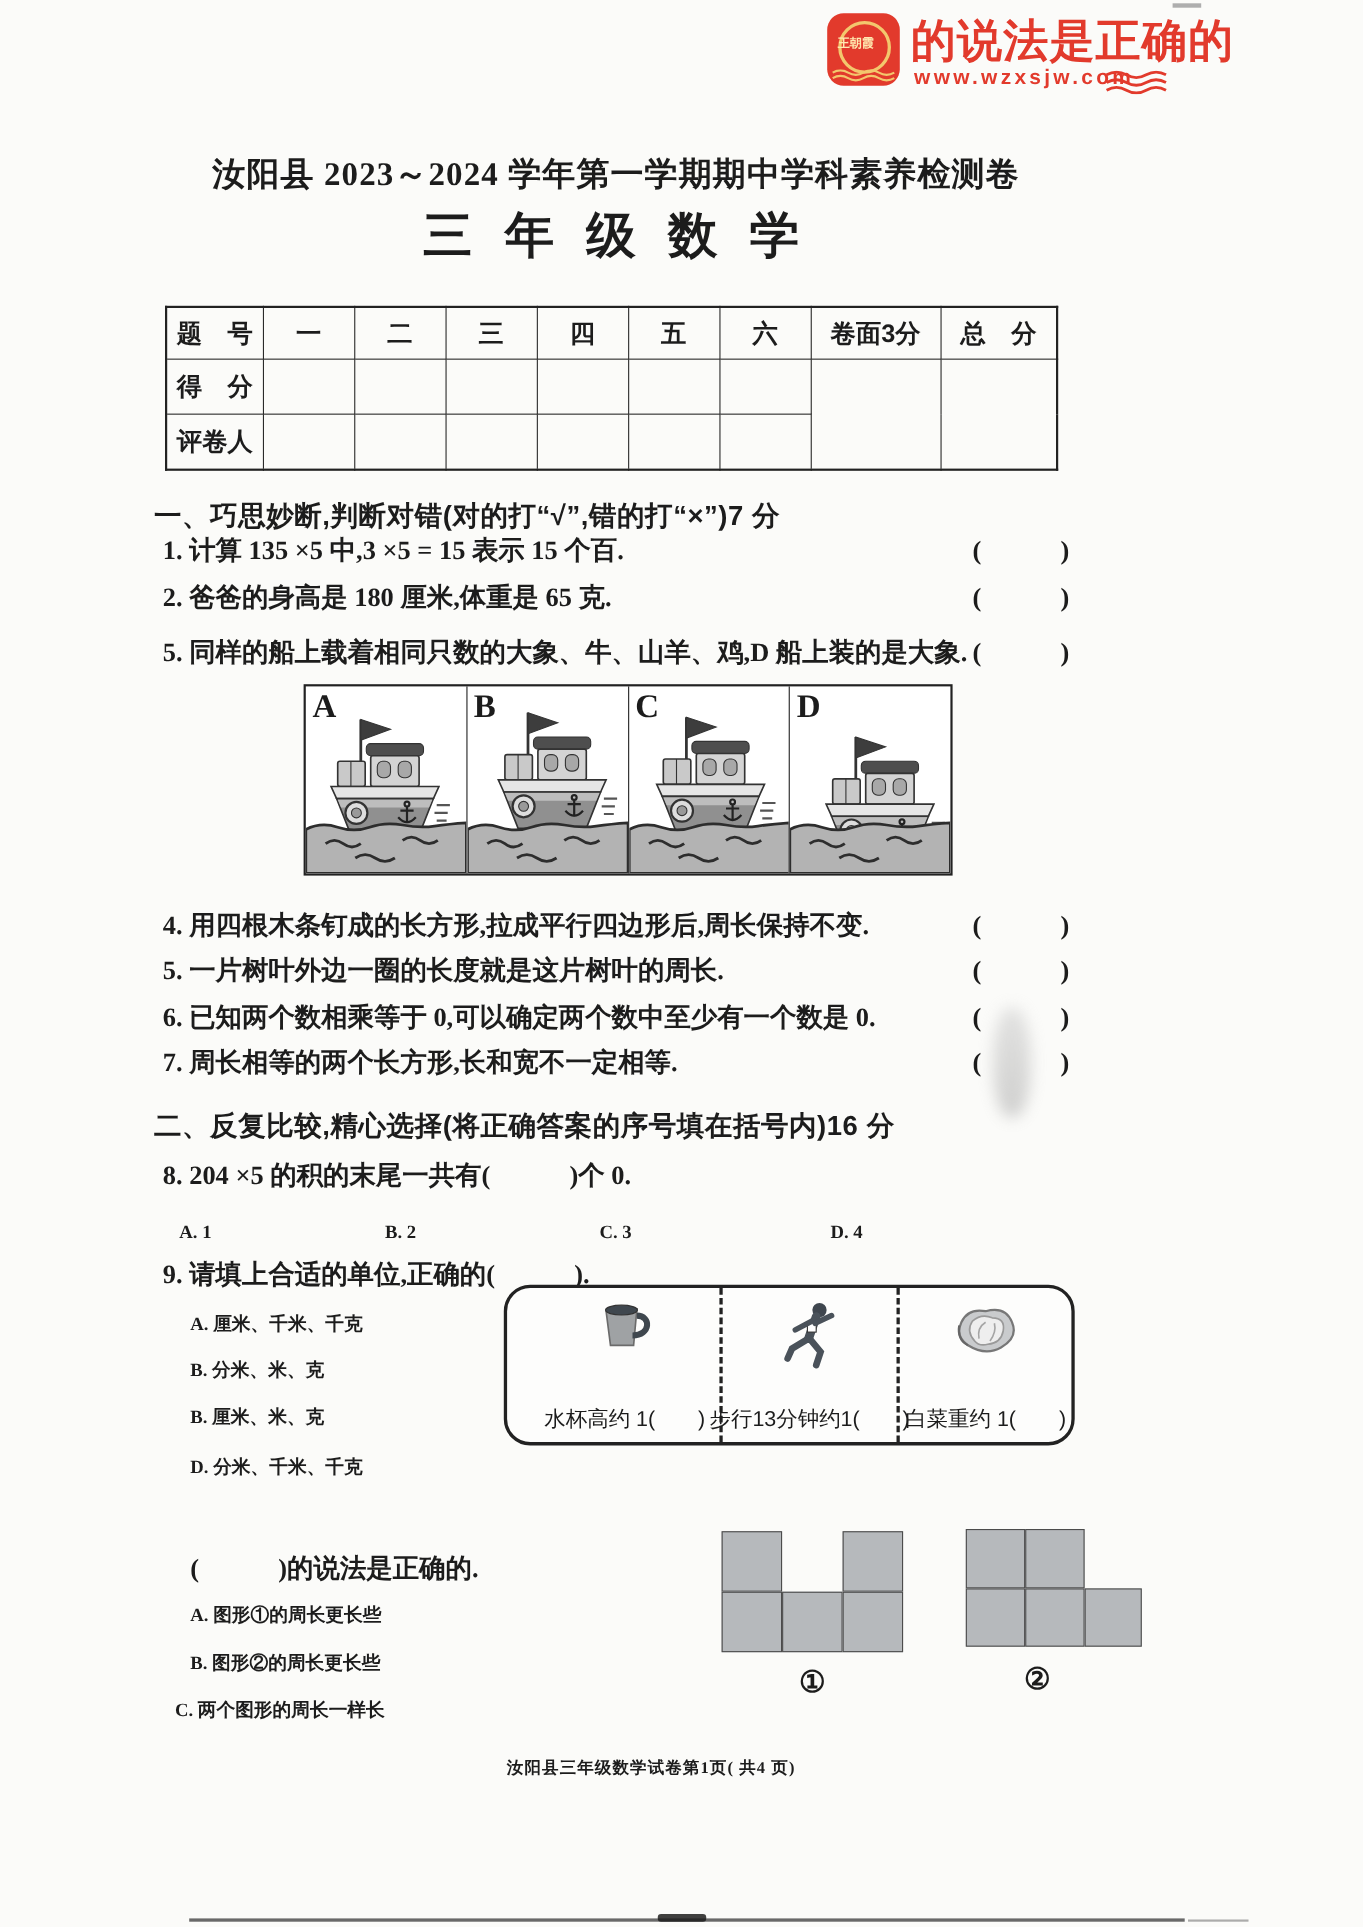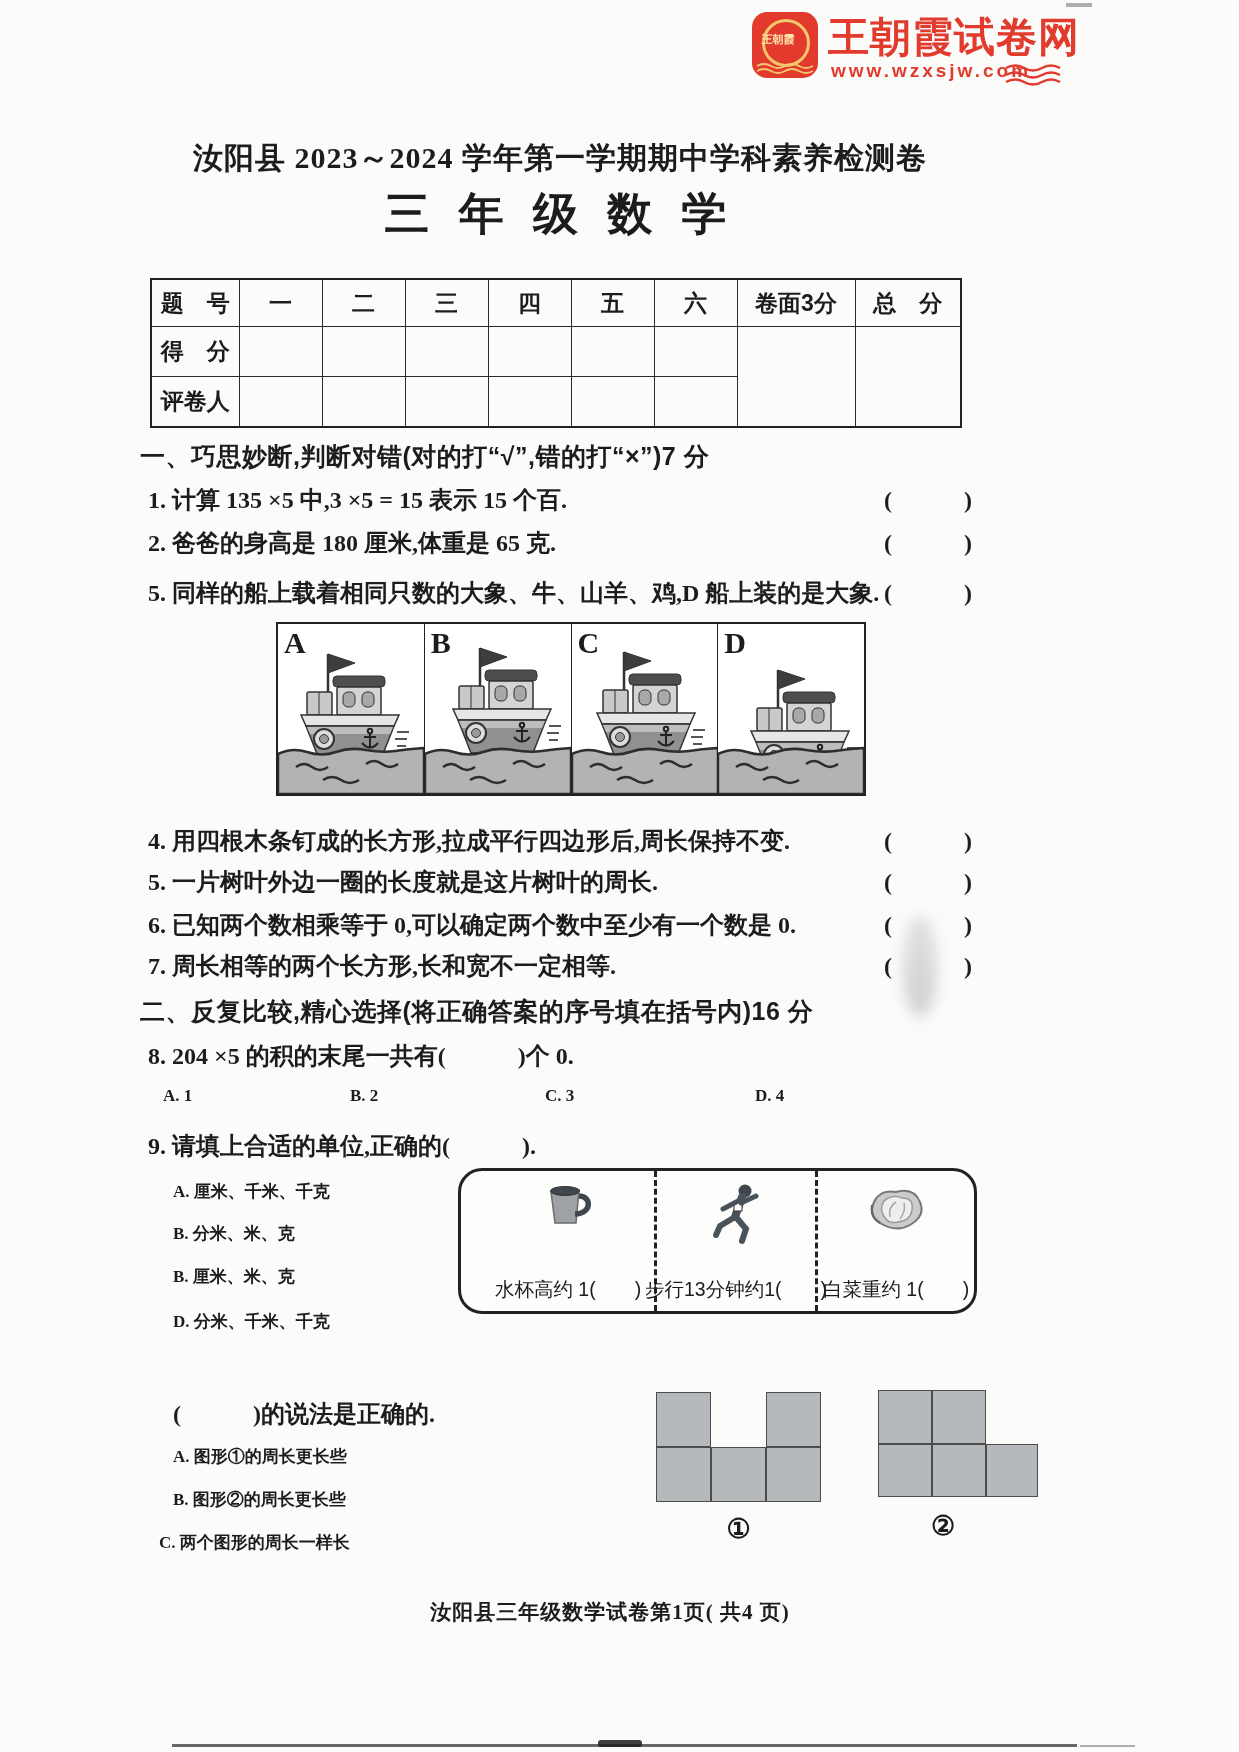--- a/index.html
+++ b/index.html
@@ -1,18 +1,18 @@
 <!DOCTYPE html>
 <html><head>
 <meta charset="utf-8">
 <style>
   html,body{margin:0;padding:0;background:#e8e8e6;}
   .page{position:relative;width:1239px;height:1752px;margin:0 auto;background:#fbfbf9;overflow:hidden;
         font-family:"Liberation Serif","DejaVu Serif",serif;color:#1c1c1c;}
-  .abs{position:absolute;}
+  .abs{position:absolute;margin-top:12px;}
   .sans{font-family:"Liberation Sans","DejaVu Sans",sans-serif;}
   
   .brand{position:absolute;left:752px;top:8px;width:330px;height:78px;}
   .badge{position:absolute;left:0;top:4px;width:66px;height:66px;background:#e23a2c;border-radius:15px;}
   .badge .ring{position:absolute;left:10px;top:7px;width:42px;height:42px;border:3px solid #f3c76d;border-radius:50%;}
   .badge .seal-txt{position:absolute;left:0;top:20px;width:52px;text-align:center;font-size:11px;color:#ffe9b0;font-weight:bold;}
   .badge svg{position:absolute;left:4px;bottom:3px;}
   .brand-name{position:absolute;left:76px;top:2px;font-size:41px;font-weight:bold;color:#e23a2c;letter-spacing:1px;white-space:nowrap;}
   .brand-url{position:absolute;left:79px;top:52px;font-size:19px;font-weight:bold;color:#e23a2c;letter-spacing:3px;white-space:nowrap;}
   .brand-waves{position:absolute;left:252px;top:56px;}
@@ -41,21 +41,21 @@
            display:flex;background:#fdfdfc;overflow:hidden;padding-left:21px;}
   .ucell{position:relative;display:flex;flex-direction:column;align-items:center;justify-content:flex-end;padding-bottom:8px;}
   .ucell + .ucell{border-left:3.2px dashed #222;}
   .ucell .icon{position:absolute;top:12px;}
   .ucap{font-family:"Liberation Sans","DejaVu Sans",sans-serif;font-size:19.5px;font-weight:500;white-space:nowrap;}
   
   .shape{position:absolute;}
   .sq{position:absolute;background:#b6b9bc;border:1.6px solid #4c4c4c;box-sizing:border-box;}
   .shape-label{position:absolute;font-size:27px;font-weight:600;text-align:center;}
   
-  .footer{position:absolute;left:250px;top:1598px;width:720px;text-align:center;font-size:21px;font-weight:600;letter-spacing:1px;}
+  .footer{position:absolute;left:232px;top:1598px;width:720px;text-align:center;font-size:15px;font-weight:600;letter-spacing:1px;}
   
   .smudge{position:absolute;left:903px;top:916px;width:34px;height:100px;background:linear-gradient(#c4c4c4,#9b9b9b);
           opacity:.45;filter:blur(7px);border-radius:45%;}
   .edge1{position:absolute;left:172px;top:1744px;width:905px;height:2.5px;background:#454545;opacity:.8;}
   .edge2{position:absolute;left:598px;top:1740px;width:44px;height:7px;background:#1e1e1e;border-radius:3px;opacity:.85;}
   .edge3{position:absolute;left:1080px;top:1745px;width:55px;height:2px;background:#8a8a8a;opacity:.7;}
   .dash-tr{position:absolute;left:1066px;top:3px;width:26px;height:4px;background:#aeaeae;}
 </style>
 </head>
 <body>
@@ -101,21 +101,21 @@
 
   <div class="brand">
     <div class="badge">
       <div class="ring"></div>
       <div class="seal-txt sans">王朝霞</div>
       <svg width="58" height="12" viewBox="0 0 58 12">
         <path d="M1,3 q7,-4 14,0 q7,4 14,0 q7,-4 14,0 q7,4 14,0" fill="none" stroke="#f3c76d" stroke-width="2"></path>
         <path d="M1,8 q7,-4 14,0 q7,4 14,0 q7,-4 14,0 q7,4 14,0" fill="none" stroke="#f3c76d" stroke-width="2"></path>
       </svg>
     </div>
-    <div class="brand-name sans">王朝霞试卷网</div>
+    <div class="brand-name sans">的说法是正确的</div>
     <div class="brand-url sans">www.wzxsjw.com</div>
     <svg class="brand-waves" width="60" height="22" viewBox="0 0 60 22">
       <path d="M2,4 q9,-5 18,0 q9,5 18,0 q9,-5 18,0" fill="none" stroke="#e23a2c" stroke-width="2.5"></path>
       <path d="M2,11 q9,-5 18,0 q9,5 18,0 q9,-5 18,0" fill="none" stroke="#e23a2c" stroke-width="2.5"></path>
       <path d="M2,18 q9,-5 18,0 q9,5 18,0 q9,-5 18,0" fill="none" stroke="#e23a2c" stroke-width="2.5"></path>
     </svg>
   </div>
   <div class="dash-tr"></div>
 
   <div class="title">汝阳县 2023～2024 学年第一学期期中学科素养检测卷</div>

